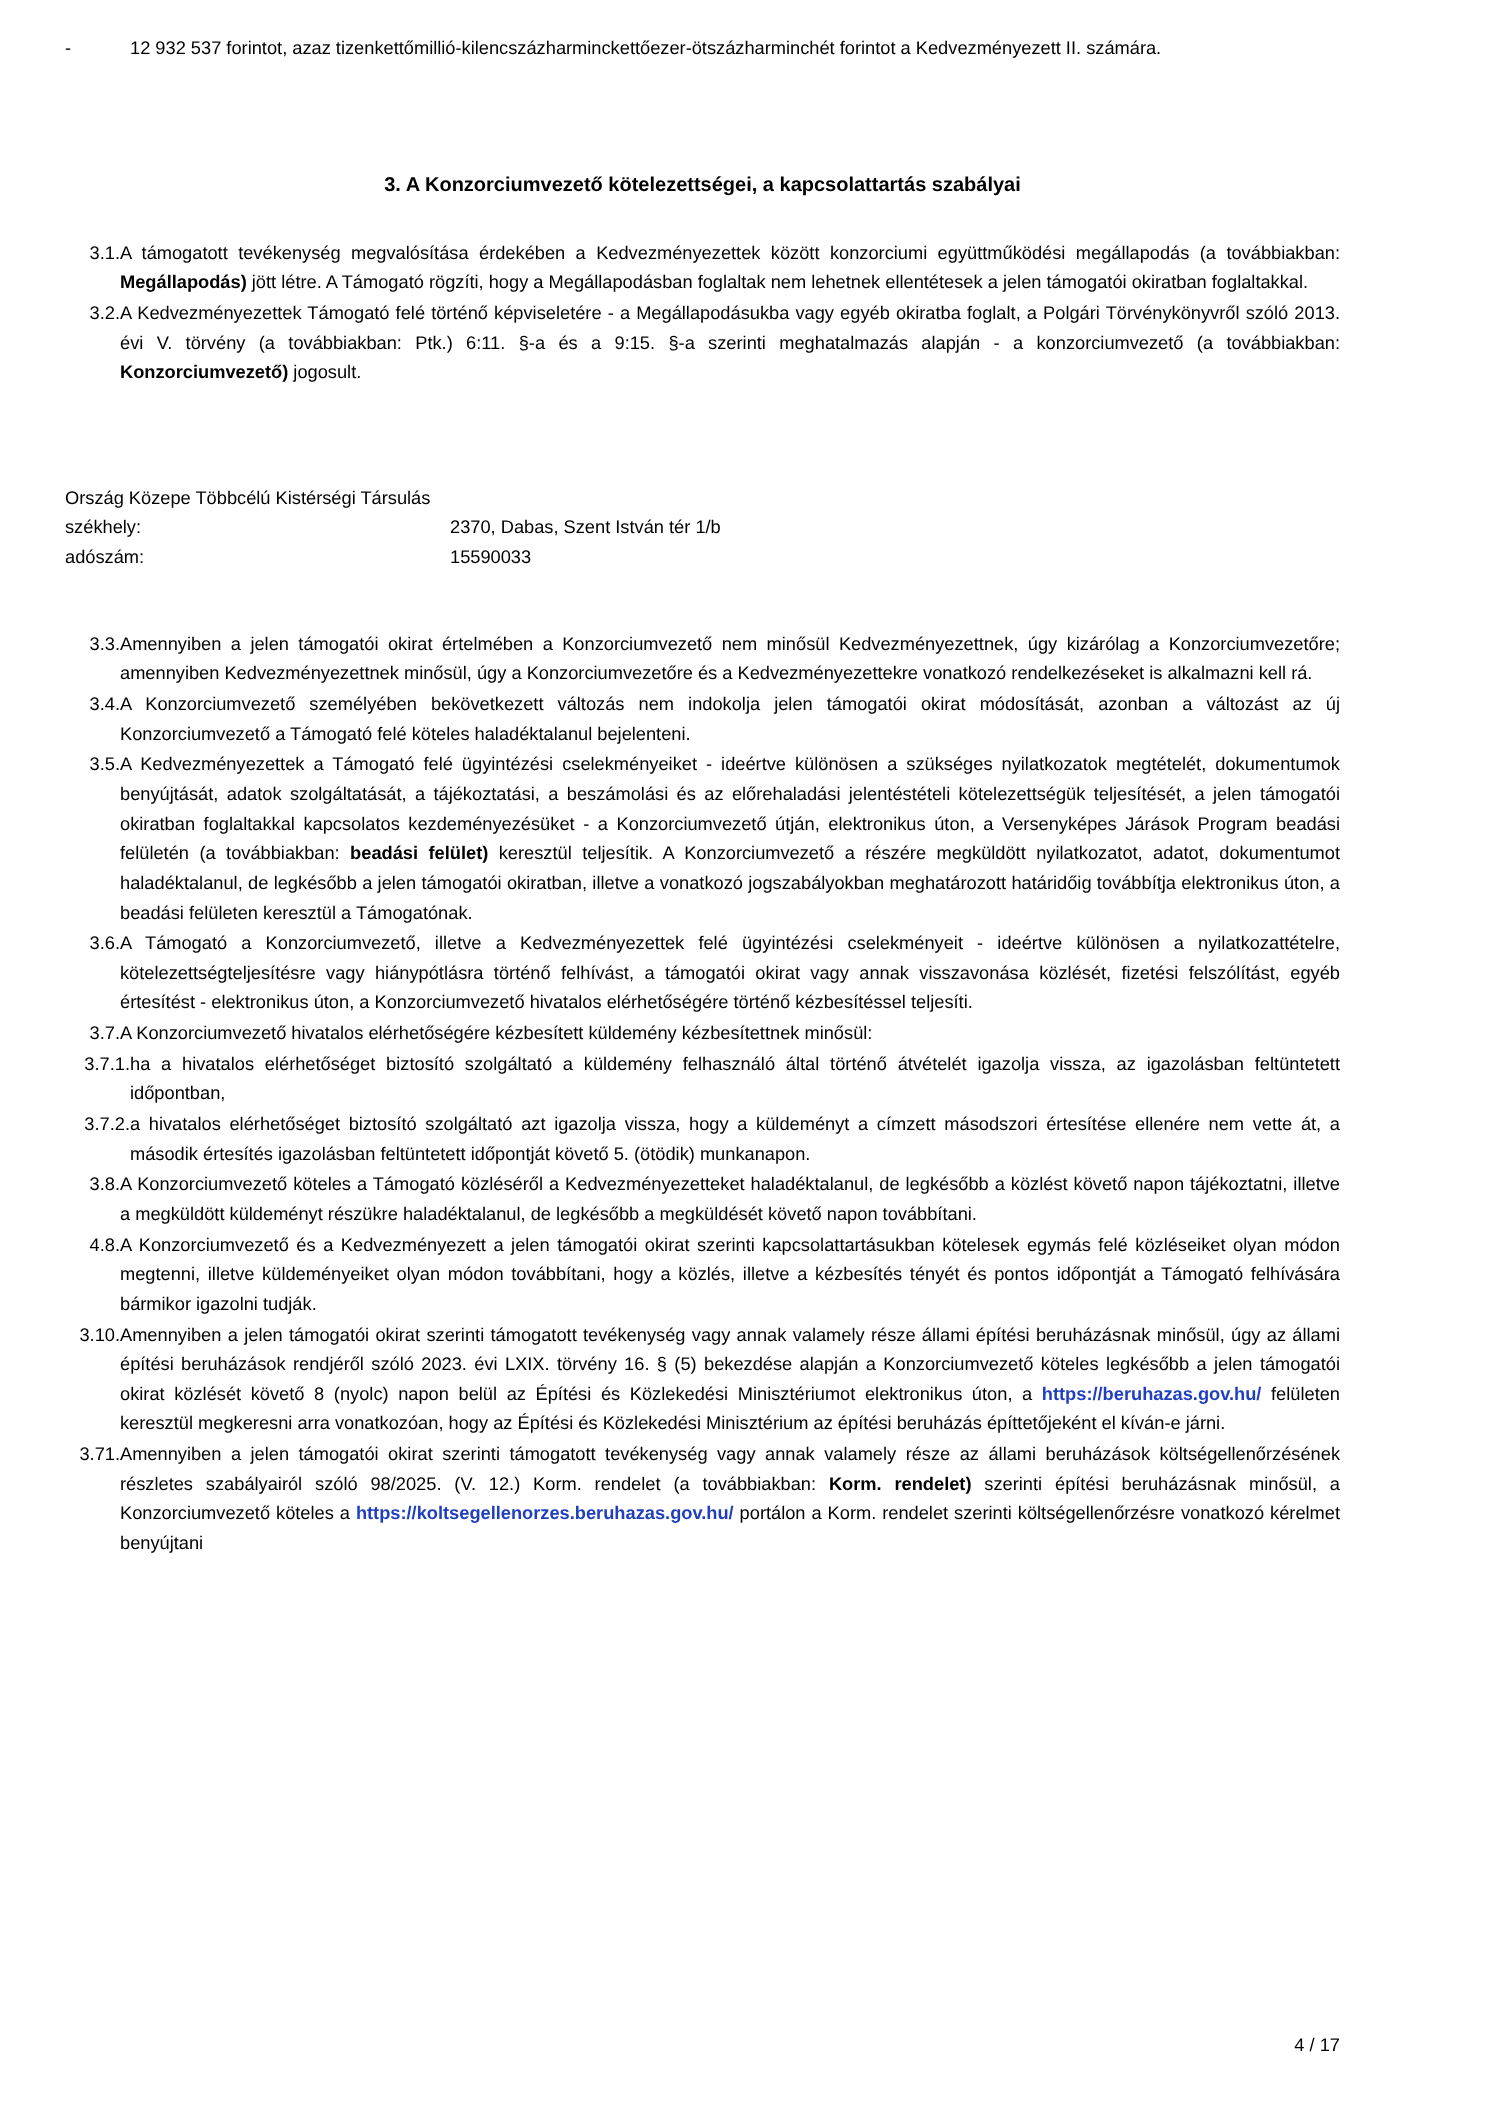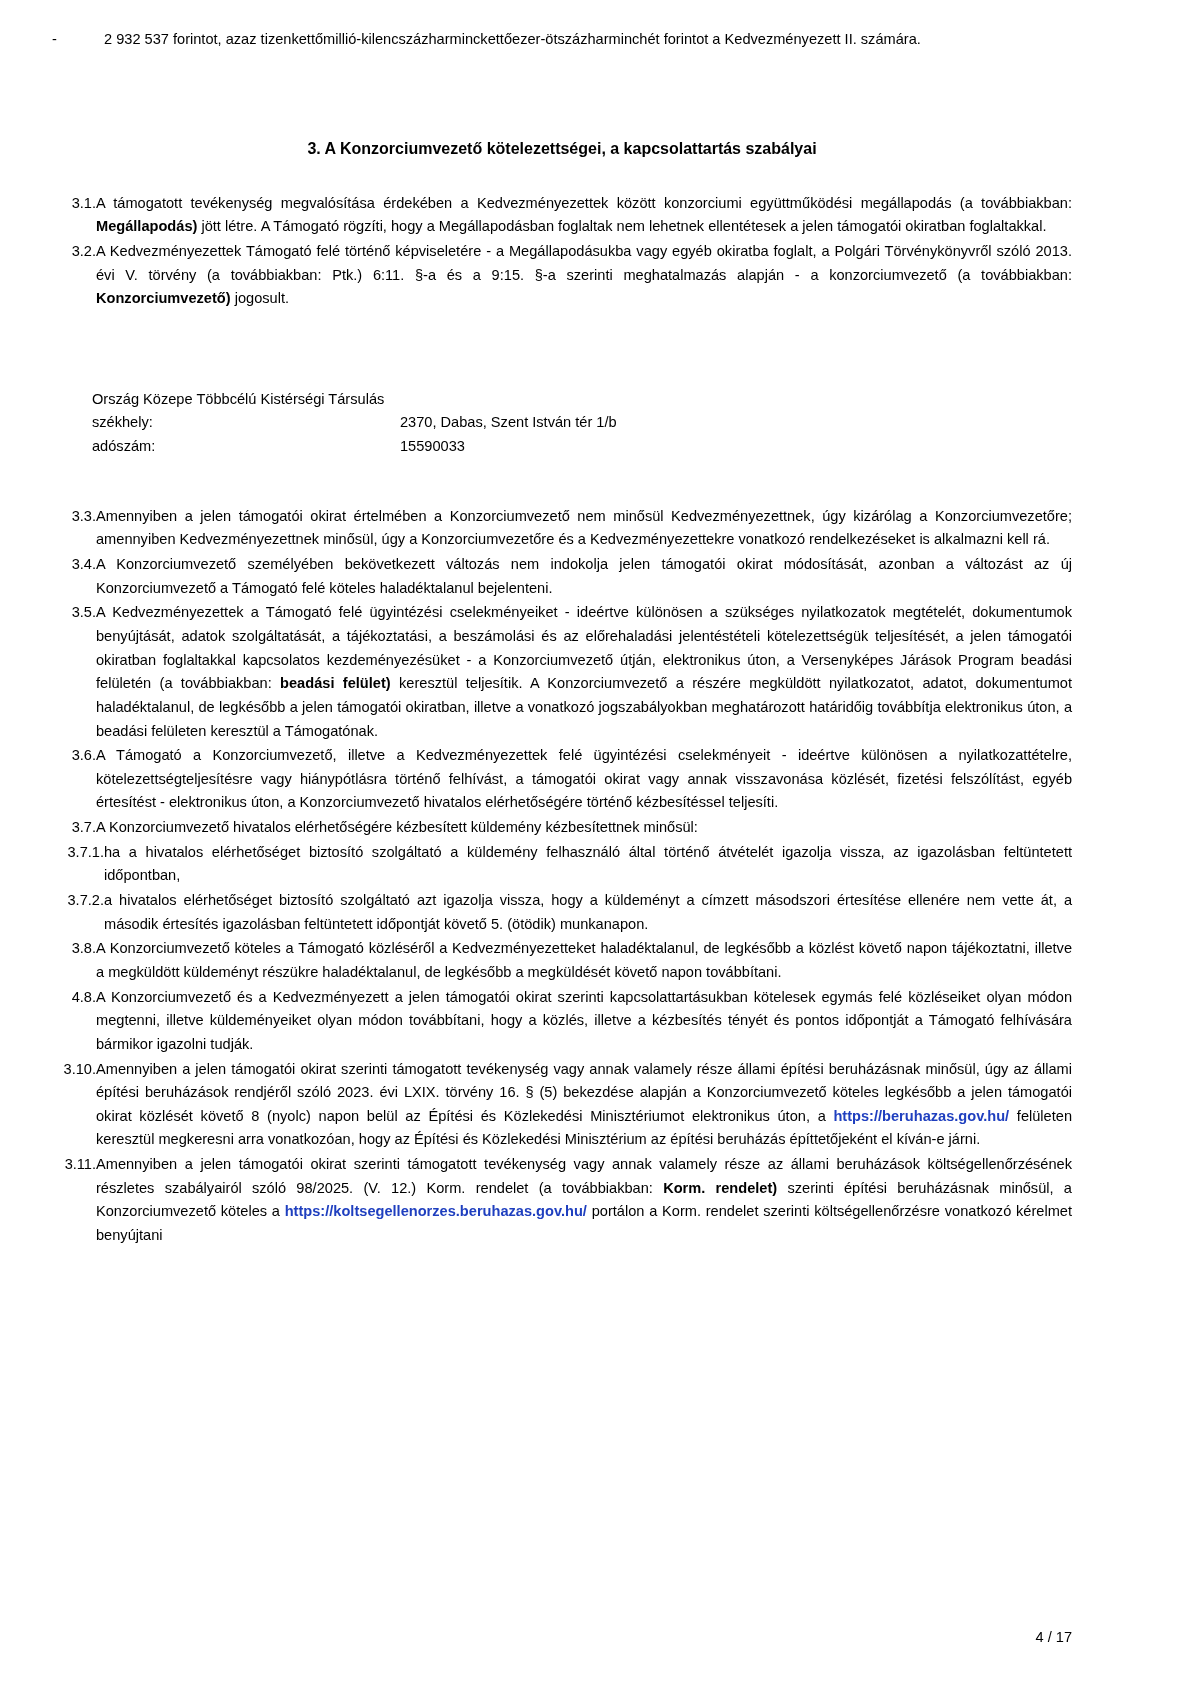--- a/index.html
+++ b/index.html
@@ -72,21 +72,20 @@
   
   .plain {
     font-size: 14.6px;
     line-height: 1.62;
   }
 
   
   .org-block {
     font-size: 14.6px;
     line-height: 1.62;
-    margin-left: 40px;
   }
   .org-row {
     display: flex;
     justify-content: space-between;
   }
   .org-label {
     flex: 0 0 308px;
     width: 308px;
   }
   .org-value {
@@ -110,21 +109,21 @@
     font-size: 14.6px;
   }
 </style>
 </head>
 <body>
 
 <div class="page">
 
   <div class="dash-item">
     <span class="dash-marker">-</span>
-    <span class="dash-body">2 932 537  forintot, azaz  tizenkettőmillió-kilencszázharminckettőezer-ötszázharminchét  forintot a Kedvezményezett  II. számára.</span>
+    <span class="dash-body">12 932 537  forintot, azaz  tizenkettőmillió-kilencszázharminckettőezer-ötszázharminchét  forintot a Kedvezményezett  II. számára.</span>
   </div>
 
   <div class="section-heading">3. A Konzorciumvezető kötelezettségei, a kapcsolattartás szabályai</div>
 
   <div id="clauses-part1">
       <div class="clause">
         <span class="clause-num">3.1.</span>
         <span class="clause-body"><span>A támogatott tevékenység megvalósítása érdekében a Kedvezményezettek között konzorciumi együttműködési megállapodás (a továbbiakban: </span><b>Megállapodás)</b><span> jött létre. A Támogató rögzíti, hogy a Megállapodásban foglaltak nem lehetnek ellentétesek a jelen támogatói okiratban foglaltakkal.</span></span>
       </div>
       <div class="clause">
@@ -189,21 +188,21 @@
       </div>
       <div class="clause">
         <span class="clause-num">4.8.</span>
         <span class="clause-body"><span>A Konzorciumvezető és a Kedvezményezett a jelen támogatói okirat szerinti kapcsolattartásukban kötelesek egymás felé közléseiket olyan módon megtenni, illetve küldeményeiket olyan módon továbbítani, hogy a közlés, illetve a kézbesítés tényét és pontos időpontját a Támogató felhívására bármikor igazolni tudják.</span></span>
       </div>
       <div class="clause">
         <span class="clause-num">3.10.</span>
         <span class="clause-body"><span>Amennyiben a jelen támogatói okirat szerinti támogatott tevékenység vagy annak valamely része állami építési beruházásnak minősül, úgy az állami építési beruházások rendjéről szóló 2023. évi LXIX. törvény 16. § (5) bekezdése alapján a Konzorciumvezető köteles legkésőbb a jelen támogatói okirat közlését követő 8 (nyolc) napon belül az Építési és Közlekedési Minisztériumot elektronikus úton, a </span><a class="link" href="#">https://beruhazas.gov.hu/</a><span> felületen keresztül megkeresni arra vonatkozóan, hogy az Építési és Közlekedési Minisztérium az építési beruházás építtetőjeként el kíván-e járni.</span></span>
       </div>
       <div class="clause">
-        <span class="clause-num">3.11.</span>
+        <span class="clause-num">3.71.</span>
         <span class="clause-body"><span>Amennyiben a jelen támogatói okirat szerinti támogatott tevékenység vagy annak valamely része az állami beruházások költségellenőrzésének részletes szabályairól szóló 98/2025. (V. 12.) Korm. rendelet (a továbbiakban: </span><b>Korm. rendelet)</b><span> szerinti  építési  beruházásnak  minősül,  a Konzorciumvezető köteles a </span><a class="link" href="#">https://koltsegellenorzes.beruhazas.gov.hu/</a><span> portálon a Korm. rendelet szerinti költségellenőrzésre vonatkozó kérelmet benyújtani</span></span>
       </div>
     </div>
 
   <div class="footer">
     <span>4</span>
     <span>/</span>
     <span>17</span>
   </div>
 

